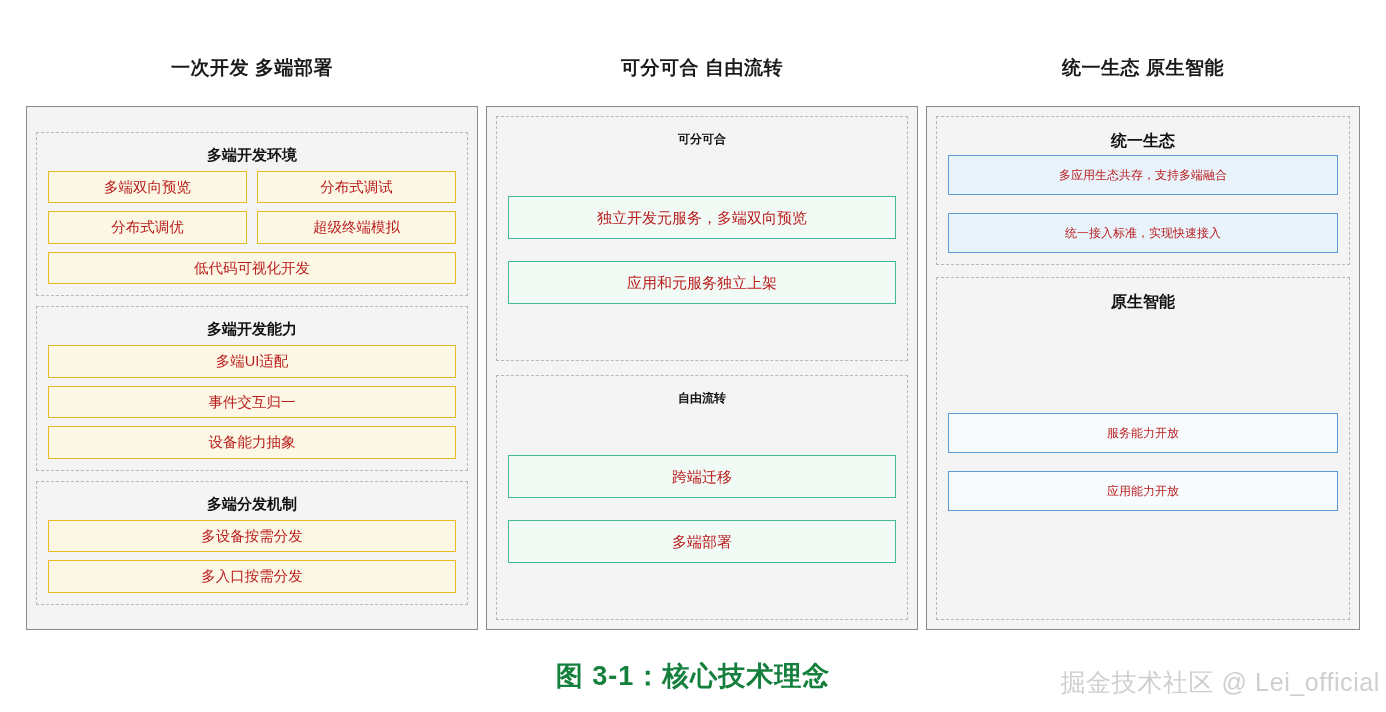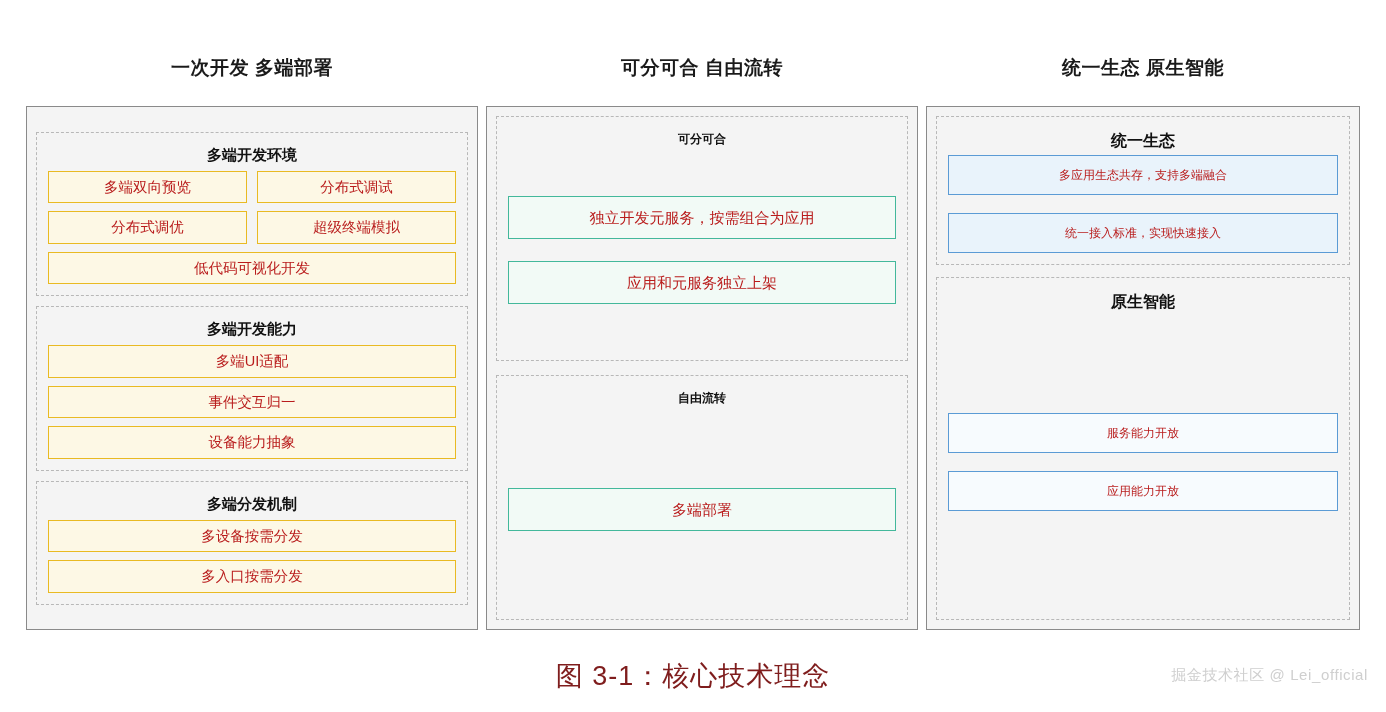--- a/index.html
+++ b/index.html
@@ -159,29 +159,30 @@
     width: 1386px;
     height: 82px;
   }
   .caption {
     position: absolute;
     left: 0;
     right: 0;
     top: 28px;
     text-align: center;
     font-size: 27px;
-    color: #7f1d1d;
+    color: #15803d;
     letter-spacing: 1px;
     white-space: nowrap;
+    font-weight: bold;
   }
   .watermark {
     position: absolute;
-    right: 18px;
+    right: 6px;
     top: 36px;
-    font-size: 15px;
+    font-size: 25px;
     color: #cfcfcf;
     letter-spacing: 0.6px;
     white-space: nowrap;
   }
 </style>
 </head>
 <body>
 
 <div class="page">
 
@@ -232,30 +233,33 @@
           </div>
         </div>
       </div>
       <div class="column col-mid">
         <div class="col-title">可分可合 自由流转</div>
         <div class="col-box">
           <div class="group">
             <div class="group-title">可分可合</div>
             <div class="cards">
               <div class="card-row">
-                <div class="card g">独立开发元服务，按需组合为应用</div>
+                <div class="card g">独立开发元服务，多端双向预览</div>
               </div>
               <div class="card-row">
                 <div class="card g">应用和元服务独立上架</div>
               </div>
             </div>
           </div>
           <div class="group">
             <div class="group-title">自由流转</div>
             <div class="cards">
+              <div class="card-row">
+                <div class="card g">跨端迁移</div>
+              </div>
               <div class="card-row">
                 <div class="card g">多端部署</div>
               </div>
             </div>
           </div>
         </div>
       </div>
       <div class="column col-right">
         <div class="col-title">统一生态 原生智能</div>
         <div class="col-box">

